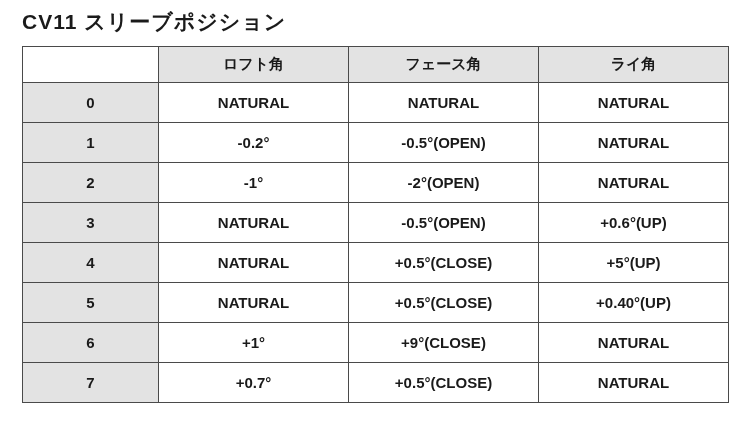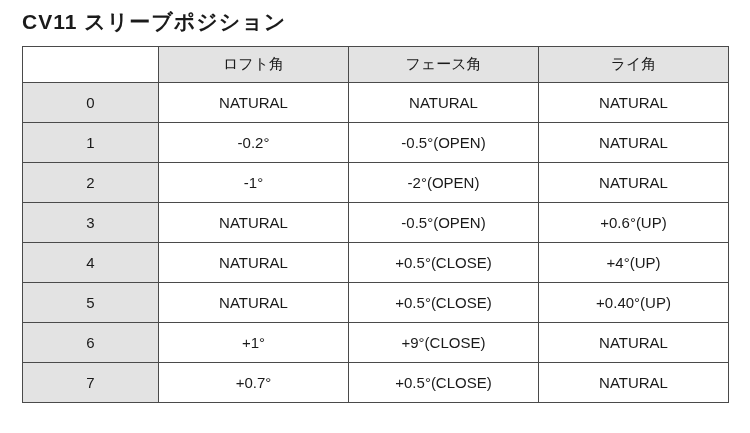--- a/index.html
+++ b/index.html
@@ -41,21 +41,21 @@
     width: 706px;
     table-layout: fixed;
   }
   table.sleeve th,
   table.sleeve td {
     border: 1px solid #4a4a4a;
     height: 40px;
     text-align: center;
     vertical-align: middle;
     font-size: 15px;
-    font-weight: 400;
+    font-weight: 700;
     color: #1a1a1a;
     padding: 0 2px;
     box-sizing: border-box;
   }
   table.sleeve thead th {
     background: #e3e3e3;
     height: 36px;
     font-size: 15px;
   }
   table.sleeve thead th.corner {
@@ -115,21 +115,21 @@
         <tr>
           <td class="idx">3</td>
           <td>NATURAL</td>
           <td>-0.5°(OPEN)</td>
           <td>+0.6°(UP)</td>
         </tr>
         <tr>
           <td class="idx">4</td>
           <td>NATURAL</td>
           <td>+0.5°(CLOSE)</td>
-          <td>+4°(UP)</td>
+          <td>+5°(UP)</td>
         </tr>
         <tr>
           <td class="idx">5</td>
           <td>NATURAL</td>
           <td>+0.5°(CLOSE)</td>
           <td>+0.40°(UP)</td>
         </tr>
         <tr>
           <td class="idx">6</td>
           <td>+1°</td>

